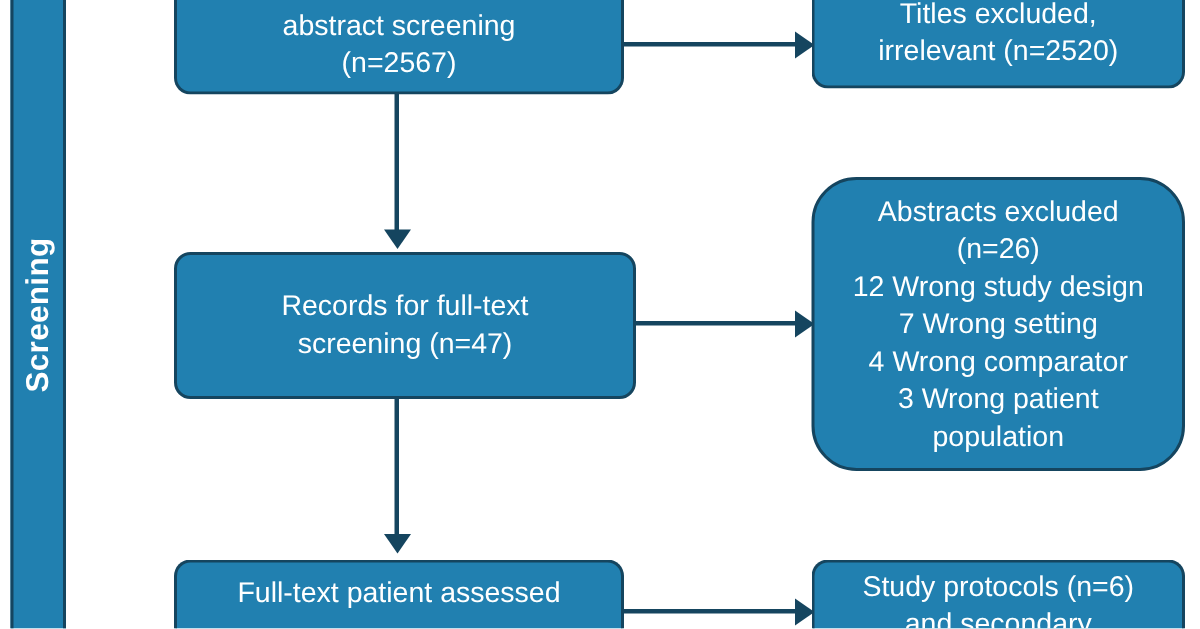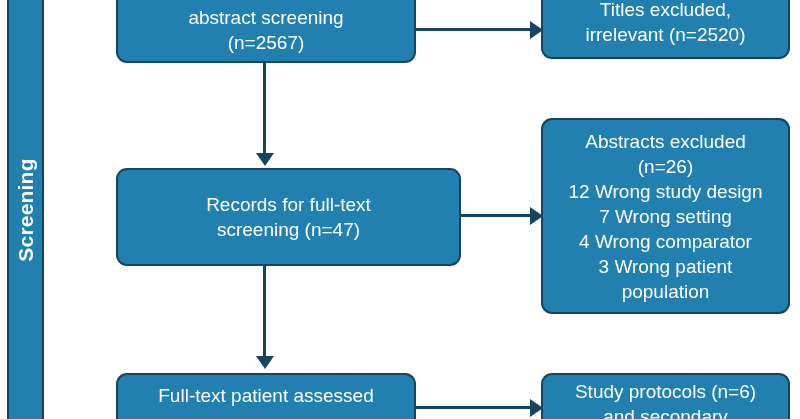--- a/index.html
+++ b/index.html
@@ -71,22 +71,22 @@
   }
   .box.clip-bottom {
     border-bottom: none;
     border-bottom-left-radius: 0;
     border-bottom-right-radius: 0;
   }
 
   
   #box-titles-screening   { left: 116px; top: -46px;  width: 300px; height: 109px; align-items: flex-end; padding-bottom: 6px; }
   #box-titles-excluded    { left: 541px; top: -14px;  width: 249px; height: 73px;  }
-  #box-fulltext-screening { left: 116px; top: 168px;  width: 345px; height: 98px;  }
-  #box-abstracts-excluded { left: 541px; top: 118px;  width: 249px; height: 196px; }
+  #box-fulltext-screening { left: 116px; top: 168px;  width: 308px; height: 98px;  }
+  #box-abstracts-excluded { left: 541px; top: 118px;  width: 249px; height: 196px; border-radius: 30px; }
   #box-fulltext-assessed  { left: 116px; top: 373px;  width: 300px; height: 74px;  align-items: flex-start; padding-top: 8px; }
   #box-study-protocols    { left: 541px; top: 373px;  width: 249px; height: 74px;  align-items: flex-start; padding-top: 4px; }
 
   
   .line-v {
     position: absolute;
     width: 3px;
     background: #15455f;
   }
   .line-h {

